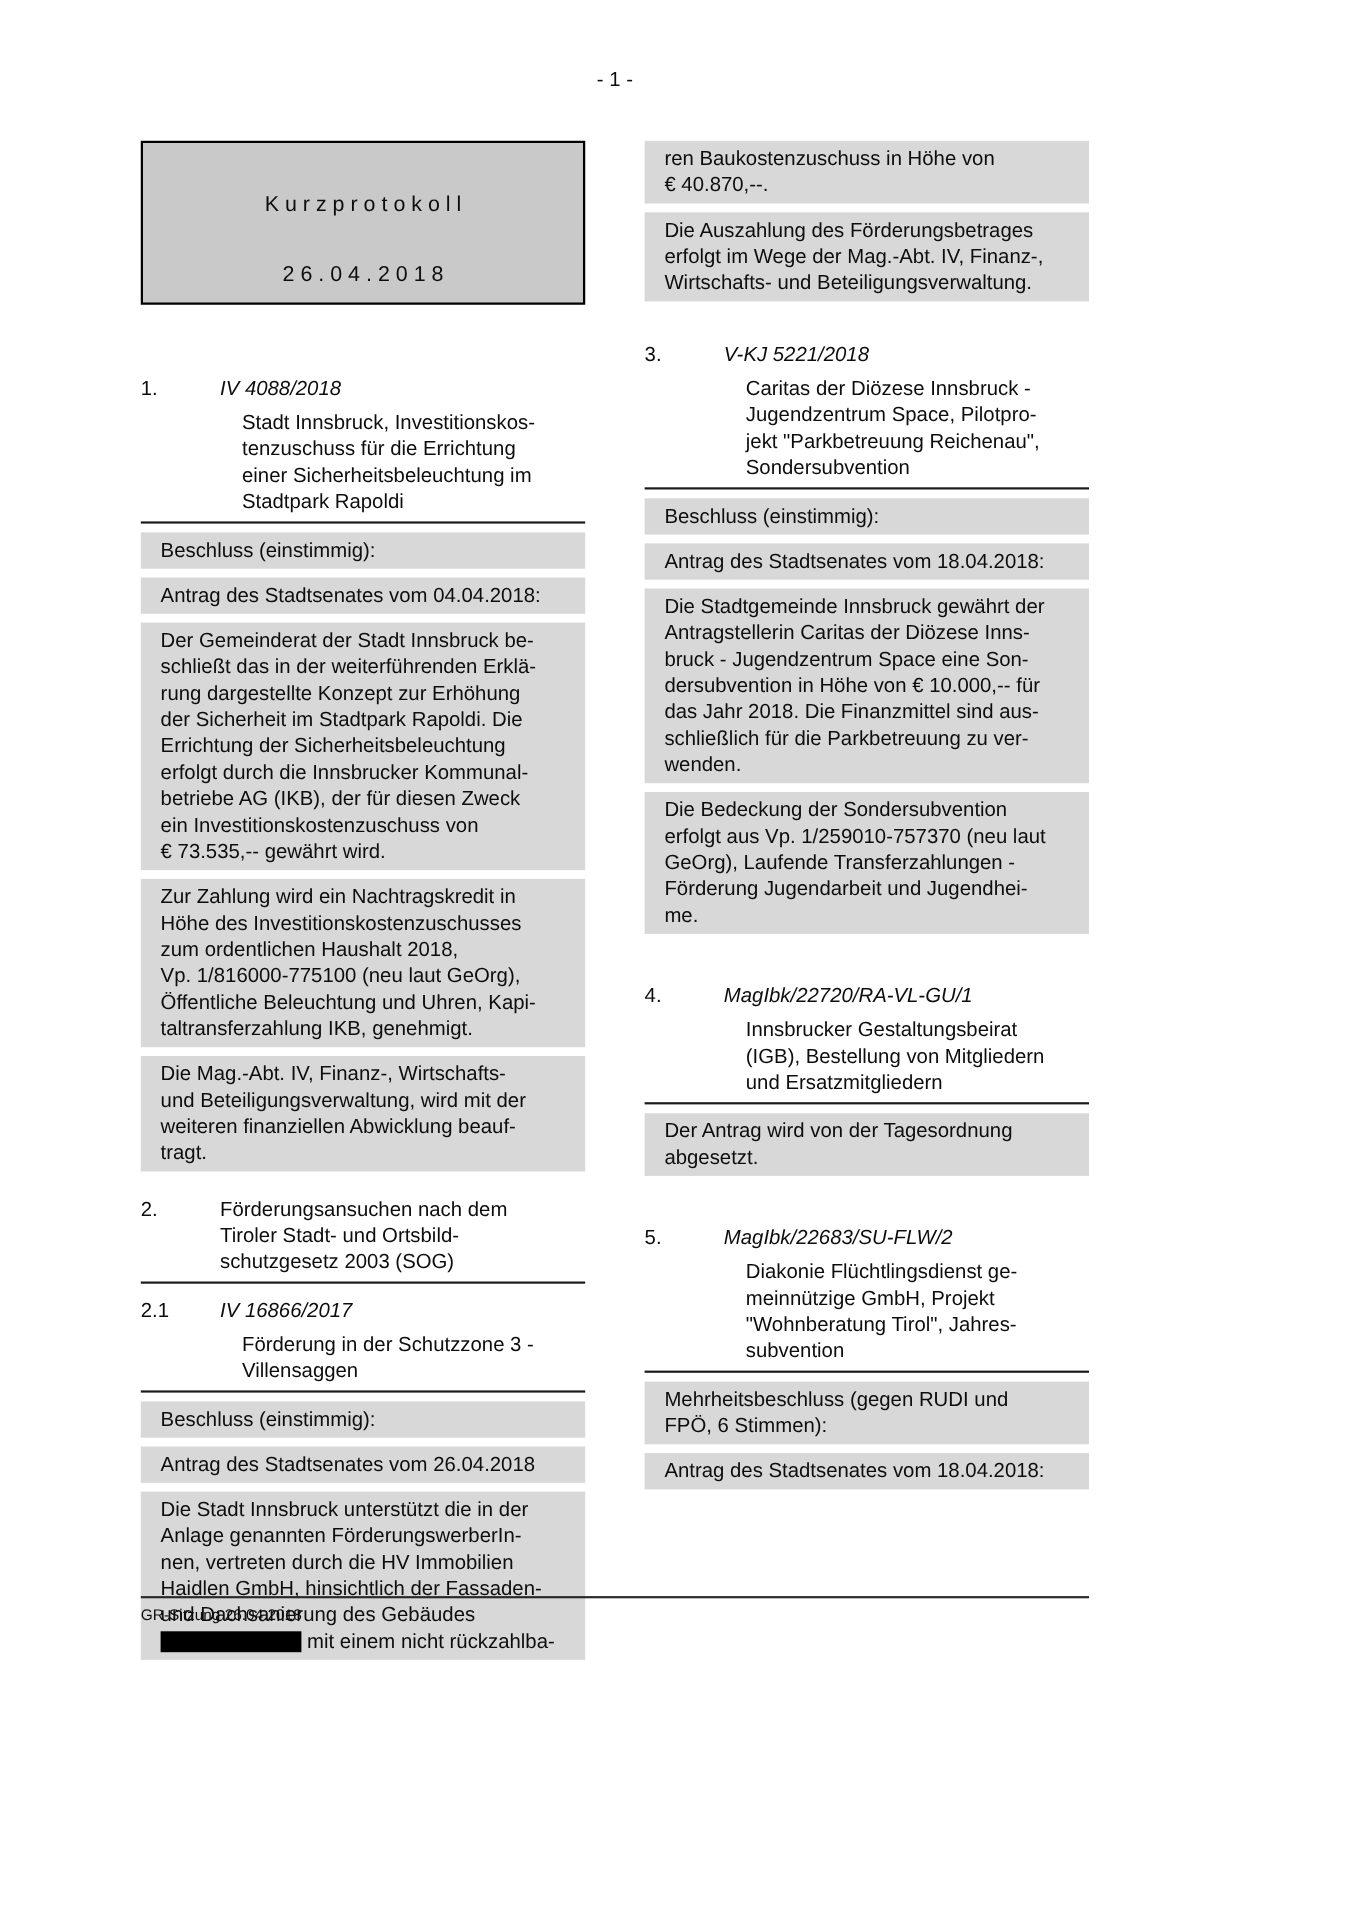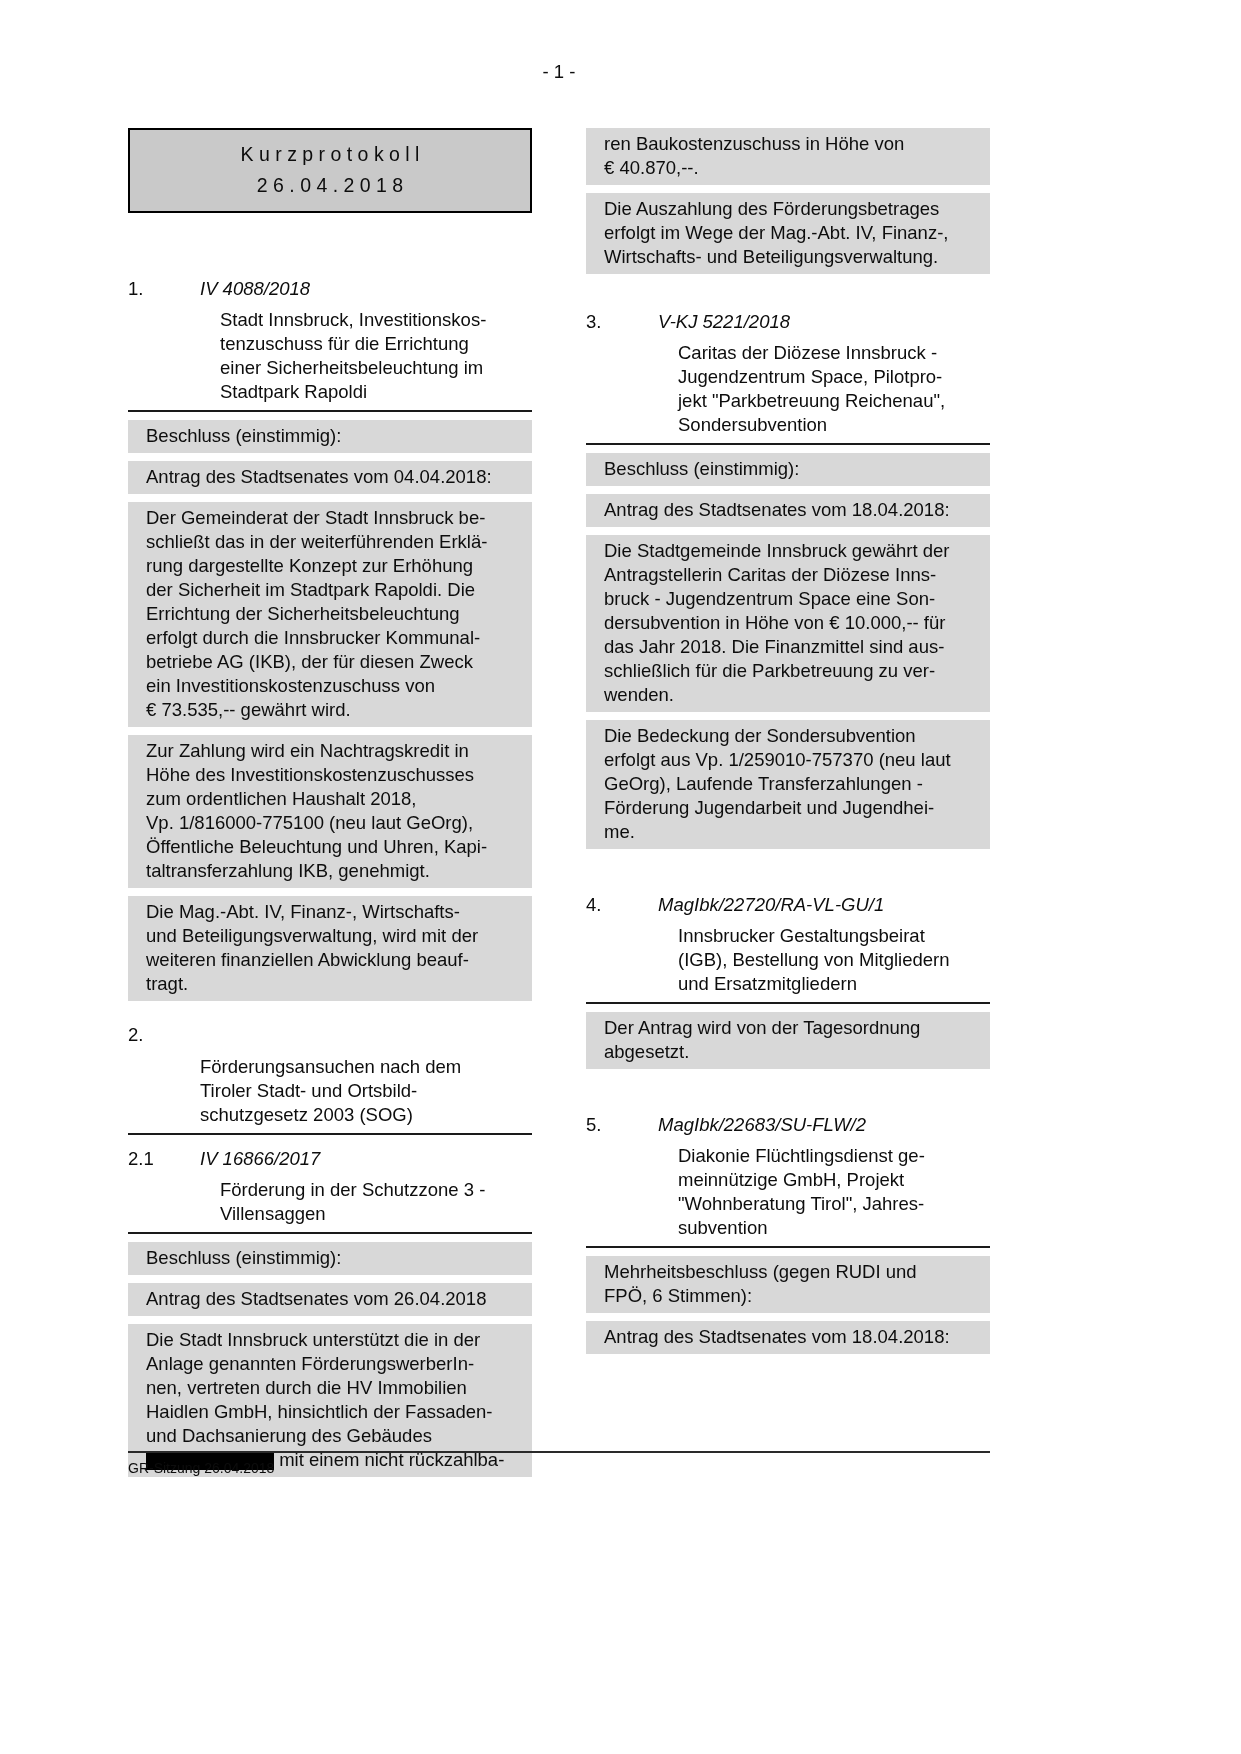--- a/index.html
+++ b/index.html
@@ -30,27 +30,27 @@
   .col-left  { left: 128px; }
   .col-right { left: 586px; }
 
   .title-box {
     border: 2px solid #000;
     background: #c9c9c9;
     text-align: center;
     padding: 9px 0 10px 0;
     margin-bottom: 64px;
   }
-  .tline { font-size: 19.5px; line-height: 31px; white-space: pre; }
+  .tline { font-size: 19.5px; line-height: 31px; white-space: pre; margin-top: 32px; }
 
   .item-head { display: flex; align-items: flex-start; }
   .num { flex: 0 0 72px; width: 72px; }
   .ref { flex: 1; font-style: italic; }
   .ititle { margin-left: 92px; margin-top: 7px; white-space: pre-line; }
-  .ititle-inline { flex: 1; white-space: pre-line; margin-top: 32px; }
+  .ititle-inline { flex: 1; white-space: pre-line; }
   .rule { border-top: 2px solid #1a1a1a; margin-top: 6px; }
 
   .gray {
     background: #d8d8d8;
     padding: 4px 6px 5px 18px;
     margin-top: 8px;
     white-space: pre-line;
   }
   .col .gray:first-child { margin-top: 0; }
 

